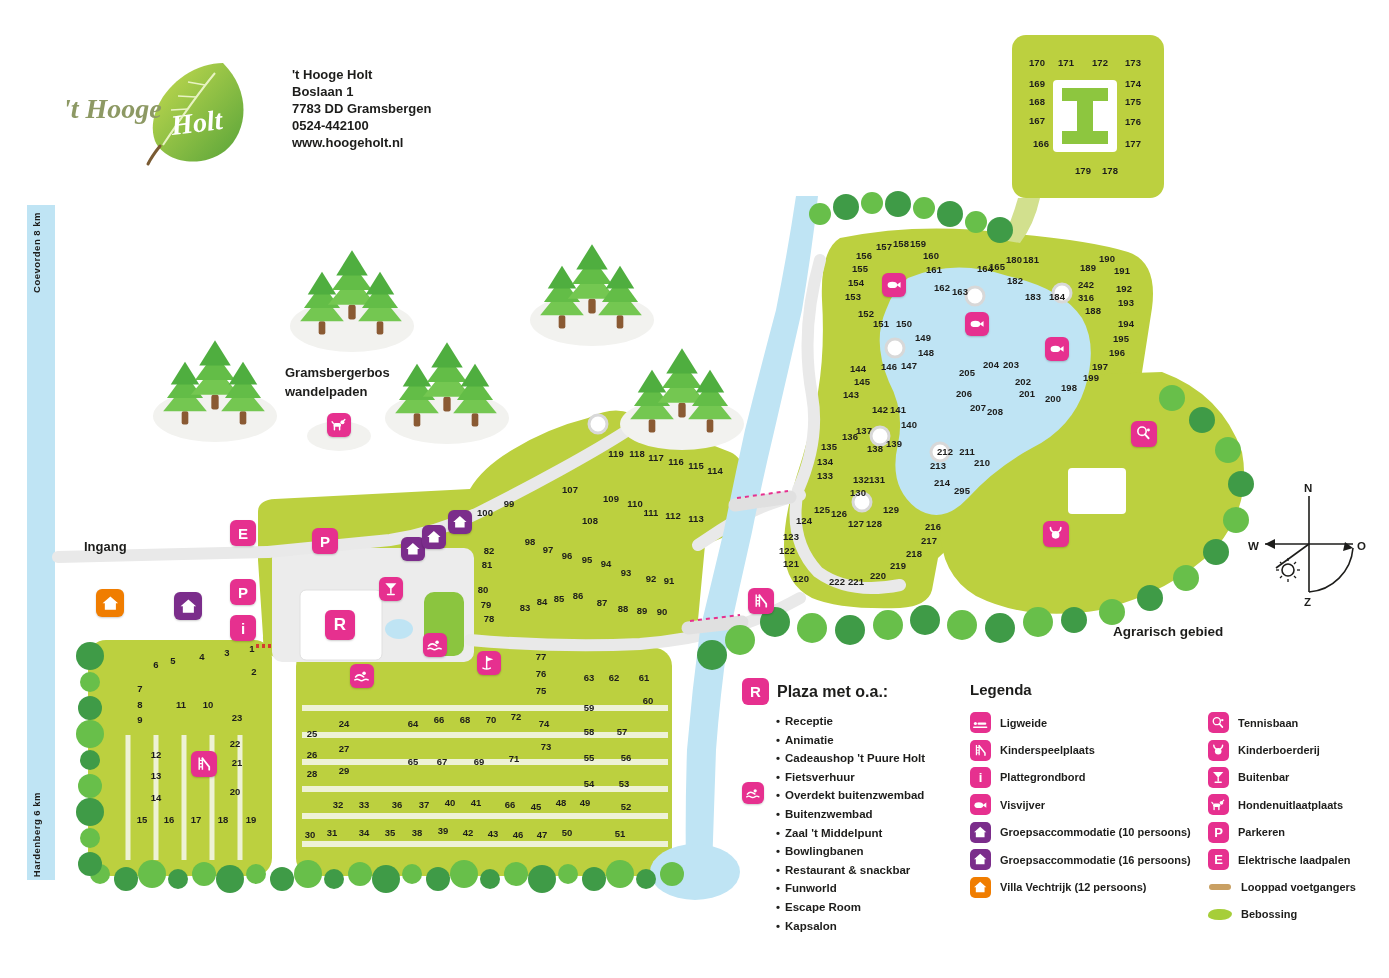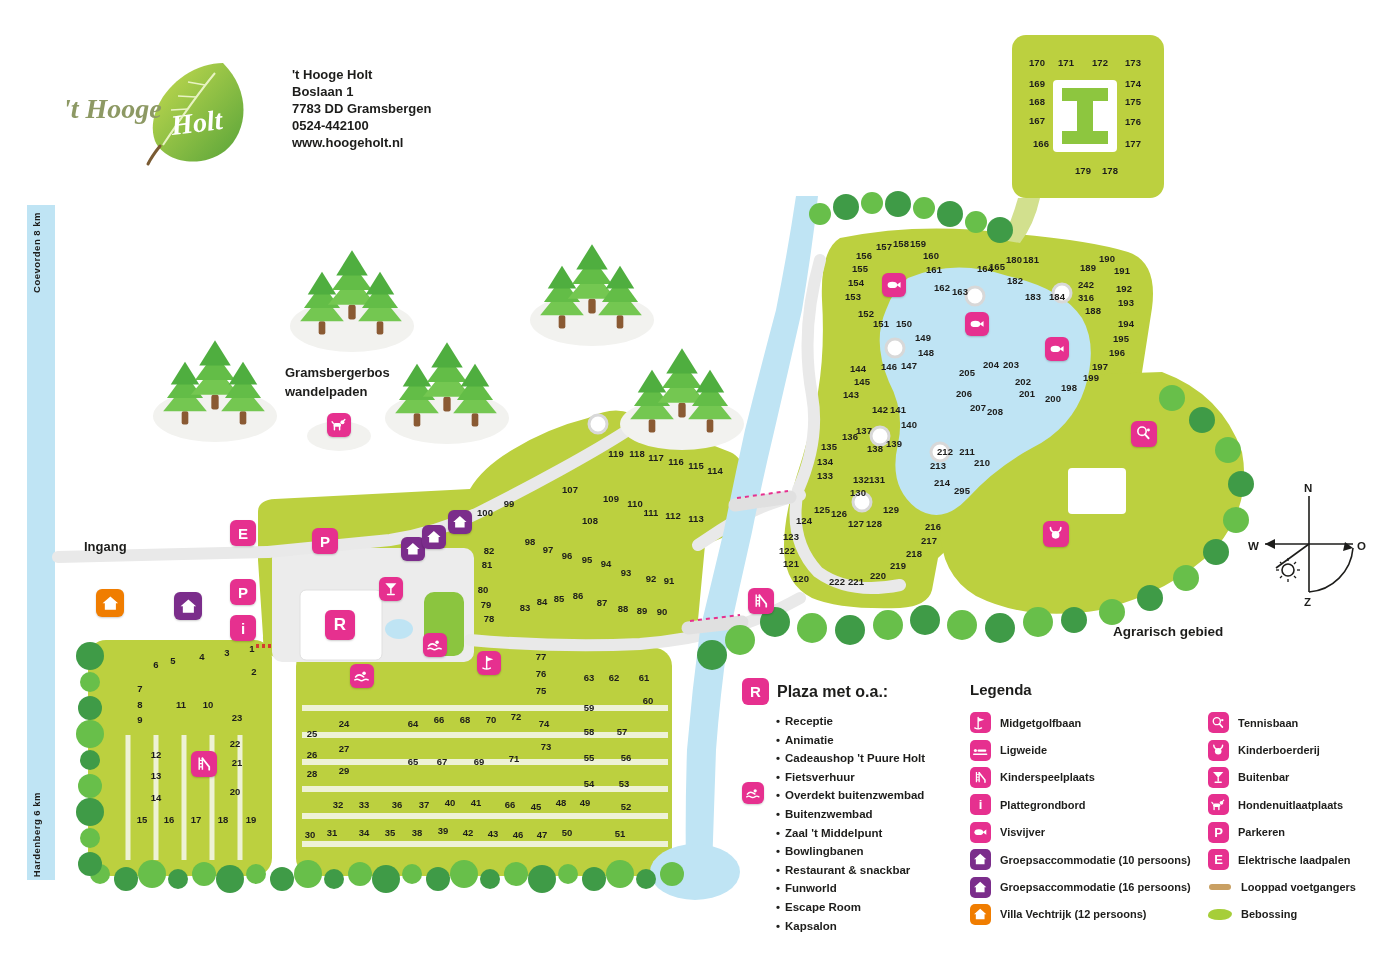--- a/index.html
+++ b/index.html
@@ -709,30 +709,20 @@
         <li><span class="bullet">•</span><span>Escape Room</span></li>
         <li><span class="bullet">•</span><span>Kapsalon</span></li>
       </ul>
   </div>
 
   <div id="legend-title">Legenda</div>
   <div id="legend-col1" class="legend-col">
       <div class="lrow">
         <div class="licon" style="background: rgb(230, 48, 143);">
           <svg viewBox="0 0 24 24">
-            <path d="M9 3.5v16" stroke="#fff" stroke-width="2" fill="none" stroke-linecap="round"></path>
-            <path d="M9 4l9 3-9 3z" fill="#fff"></path>
-            <path d="M4 19q5 2.8 10 0" stroke="#fff" stroke-width="2" fill="none" stroke-linecap="round"></path>
-          </svg>
-        </div>
-        <div class="llabel">Midgetgolfbaan</div>
-      </div>
-      <div class="lrow">
-        <div class="licon" style="background: rgb(230, 48, 143);">
-          <svg viewBox="0 0 24 24">
             <circle cx="5" cy="12.5" r="2.3" fill="#fff"></circle>
             <rect x="8" y="11" width="13" height="3.4" rx="1.7" fill="#fff"></rect>
             <path d="M2.5 18h19" stroke="#fff" stroke-width="2" stroke-linecap="round"></path>
           </svg>
         </div>
         <div class="llabel">Ligweide</div>
       </div>
       <div class="lrow">
         <div class="licon" style="background: rgb(230, 48, 143);">
           <svg viewBox="0 0 24 24">

